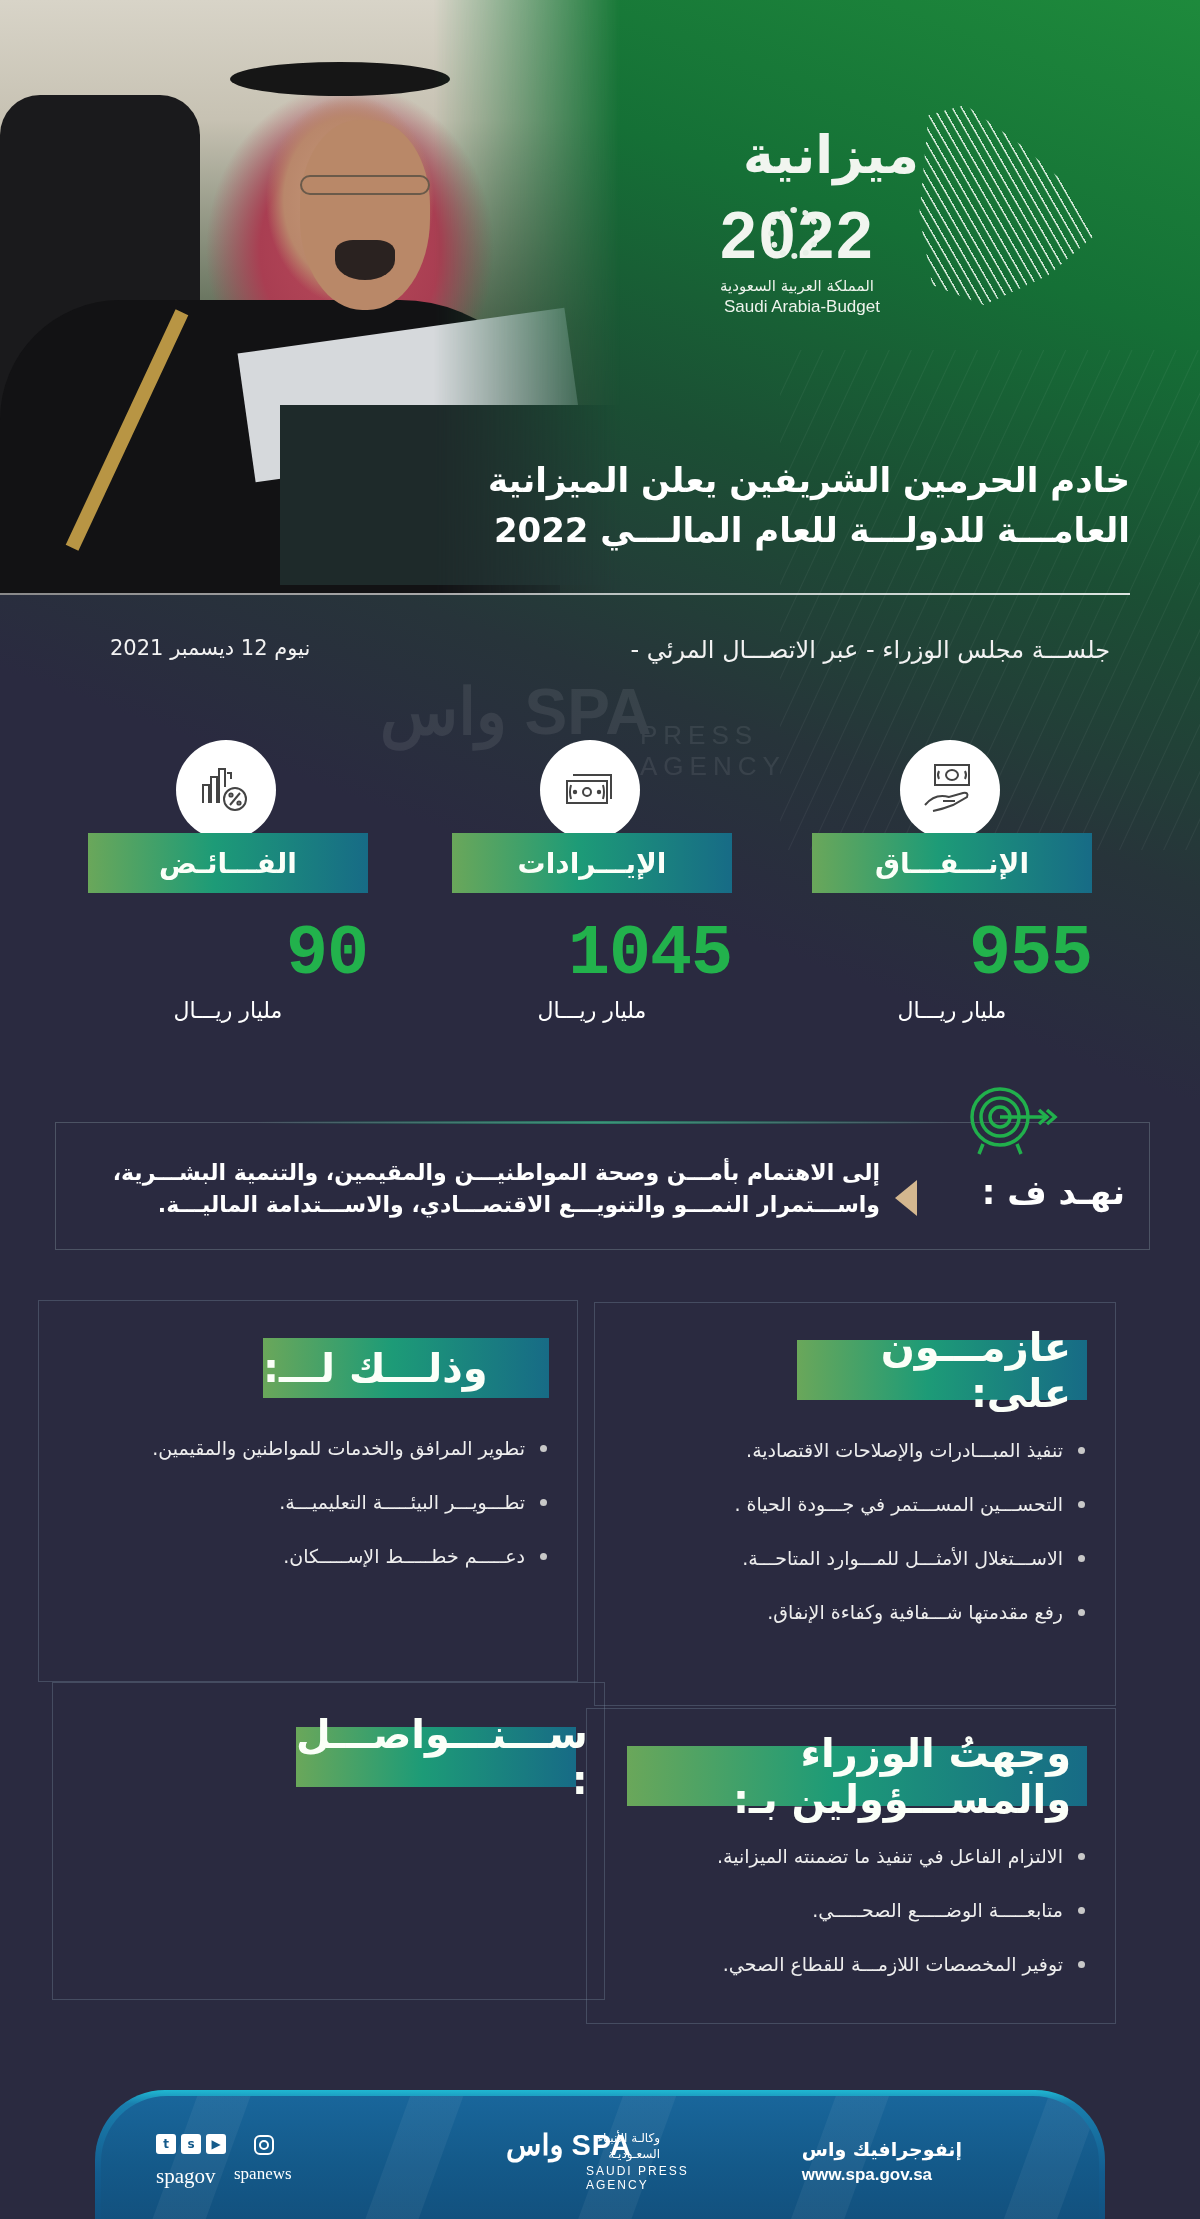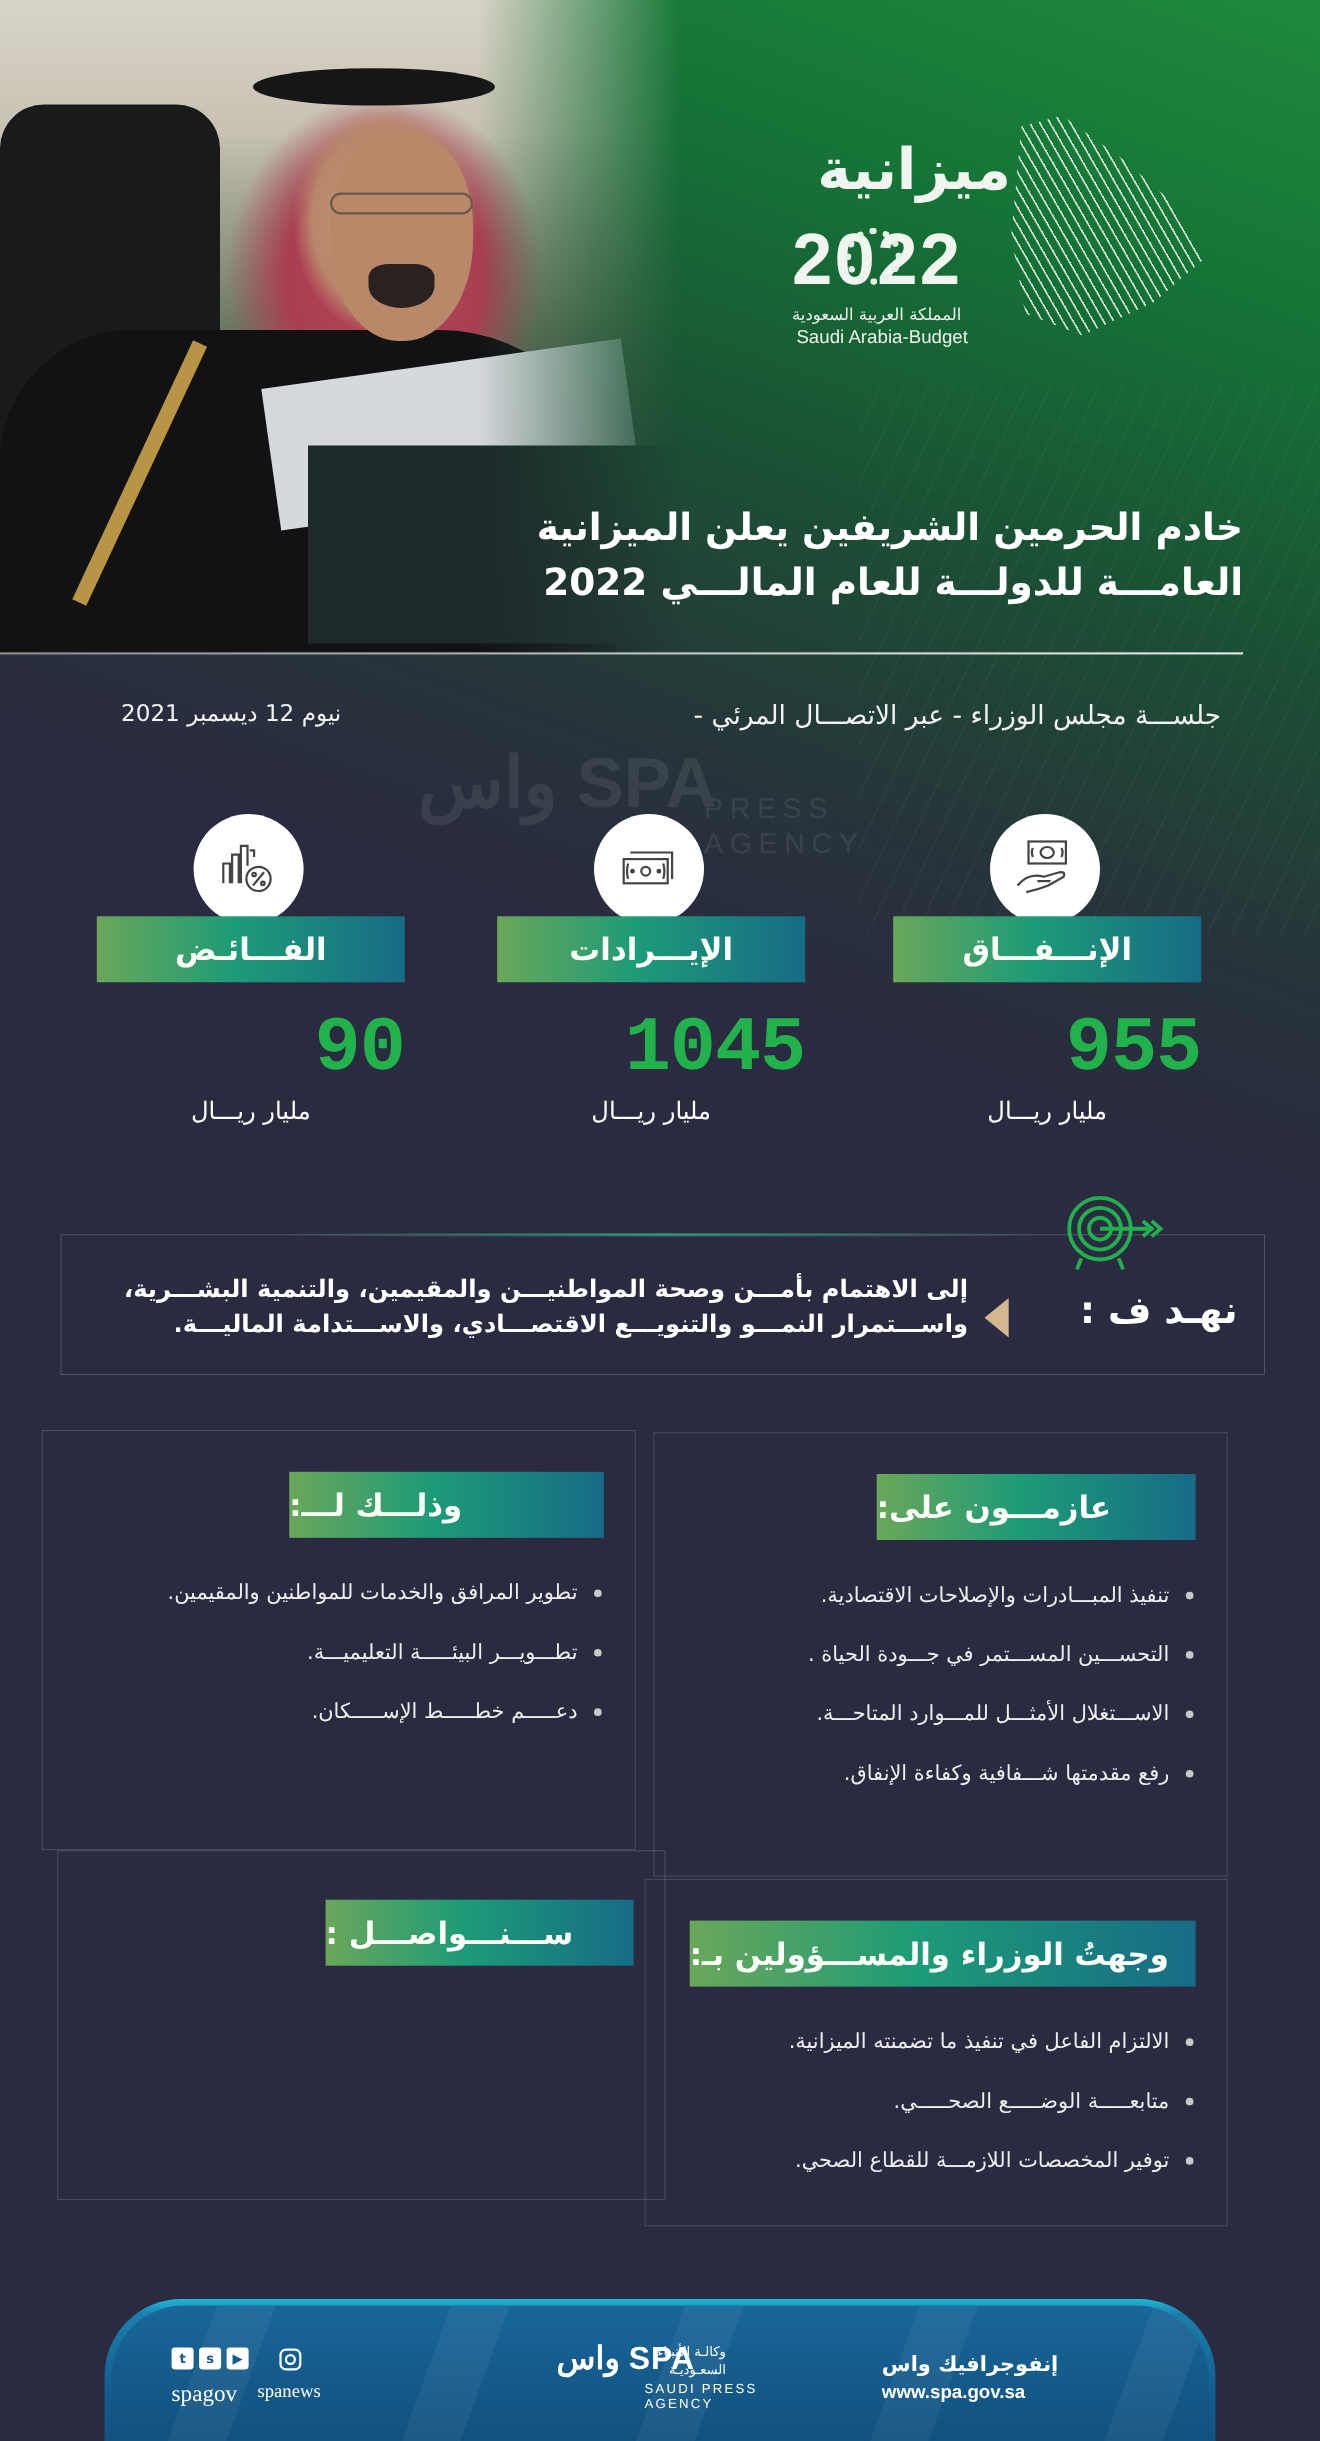--- a/index.html
+++ b/index.html
@@ -71,21 +71,21 @@
     
     .goal-box { position: absolute; left: 55px; top: 1122px; width: 1095px; height: 128px; border: 1.5px solid rgba(140,160,170,0.35); }
     .goal-box::before { content: ""; position: absolute; left: 200px; right: 200px; top: -2px; height: 3px; background: linear-gradient(90deg, rgba(50,200,140,0), rgba(50,200,140,0.55), rgba(50,200,140,0)); }
     .goal-icon { position: absolute; left: 965px; top: 1082px; width: 95px; height: 75px; }
     .goal-label { position: absolute; right: 75px; top: 1172px; font-size: 34px; font-weight: bold; color: #fff; }
     .goal-arrow { position: absolute; left: 895px; top: 1180px; width: 0; height: 0; border-top: 18px solid transparent; border-bottom: 18px solid transparent; border-right: 22px solid #d4b78f; }
     .goal-text { position: absolute; right: 320px; top: 1157px; width: 780px; text-align: right; font-size: 22px; font-weight: bold; line-height: 32px; color: #fff; }
 
     
     .card { position: absolute; border: 1.5px solid rgba(120,140,160,0.35); }
-    .card .card-title { position: absolute; right: 28px; top: 37px; height: 60px; background: linear-gradient(90deg, #6aa75a 0%, #1d9b77 45%, #176b86 100%); display: flex; align-items: center; justify-content: flex-end; padding-right: 16px; font-size: 28px; font-weight: bold; color: #fbfff8; }
+    .card .card-title { position: absolute; right: 28px; top: 37px; height: 60px; background: linear-gradient(90deg, #6aa75a 0%, #1d9b77 45%, #176b86 100%); display: flex; align-items: center; justify-content: flex-end; padding-right: 16px; font-size: 40px; font-weight: bold; color: #fbfff8; }
     .card ul { position: absolute; right: 28px; top: 120px; list-style: none; text-align: right; }
     .card li { position: relative; font-size: 19px; line-height: 54px; color: #eeeeee; padding-right: 24px; white-space: nowrap; }
     .card li::before { content: ""; position: absolute; right: 2px; top: 24px; width: 7px; height: 7px; border-radius: 50%; background: #c8c8c8; }
     .card li.wrap { white-space: normal; line-height: 42px; }
 
     
     .footer { position: absolute; left: 95px; top: 2090px; width: 1010px; height: 140px; border-radius: 70px 70px 0 0; background: linear-gradient(180deg, #1fb8d2 0%, #1a7fae 10%, #135c8e 60%, #114f7d 100%); padding: 6px 6px 0 6px; }
     .footer-inner { position: relative; width: 100%; height: 100%; border-radius: 66px 66px 0 0; background: linear-gradient(180deg, #19669b 0%, #145a8a 50%, #124f7c 100%); overflow: hidden; }
     .footer-inner::before { content: ""; position: absolute; left: 0; top: 0; width: 100%; height: 100%;
       background: repeating-linear-gradient(110deg, rgba(255,255,255,0) 0px, rgba(255,255,255,0) 90px, rgba(255,255,255,0.05) 91px, rgba(255,255,255,0.05) 140px, rgba(255,255,255,0) 141px, rgba(255,255,255,0) 200px); }

